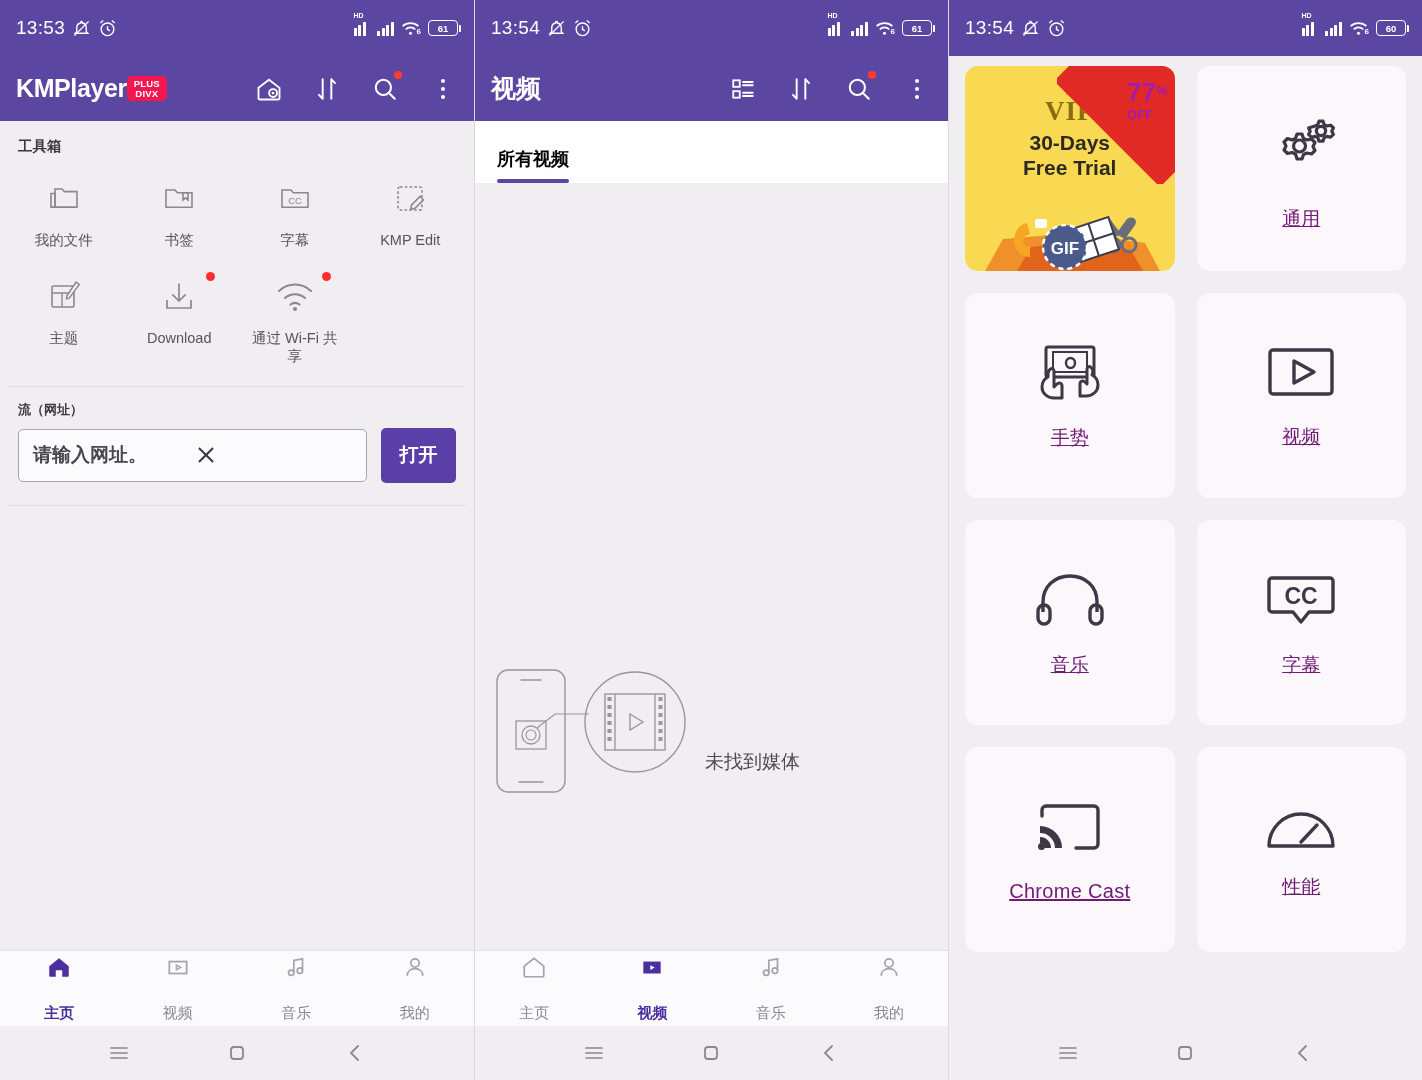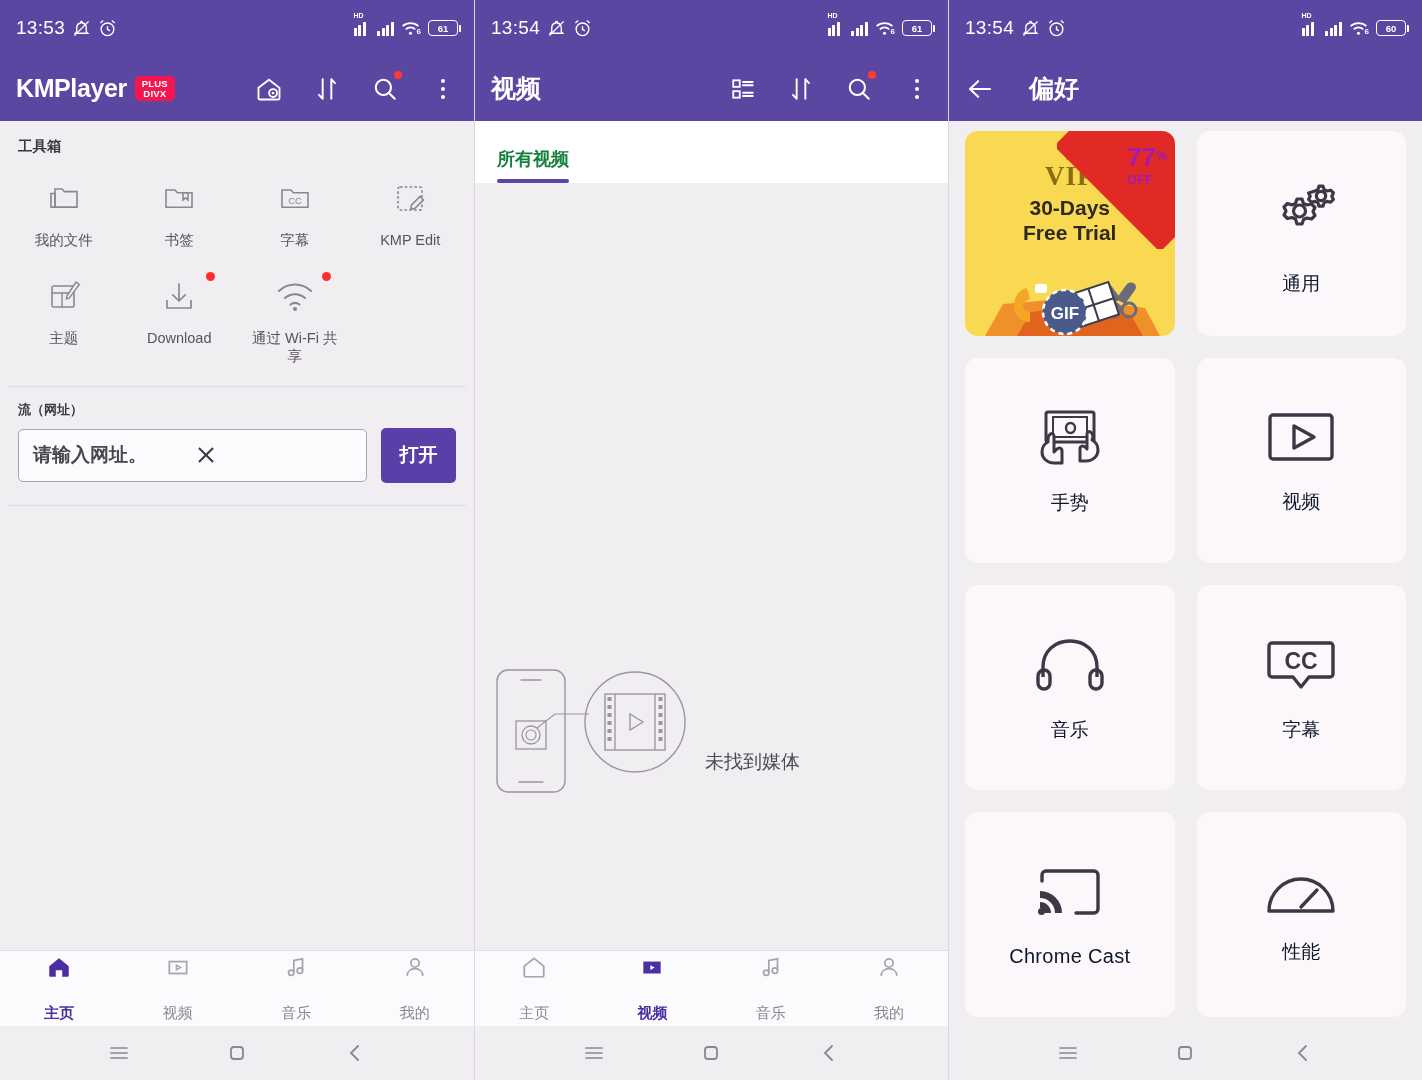--- a/index.html
+++ b/index.html
@@ -33,21 +33,21 @@
           font-weight:600; position:relative; }
   .batt:after { content:""; position:absolute; right:-4px; top:4px; width:2.5px;
                 height:7px; background:#fff; border-radius:0 1px 1px 0; }
   .wifi-wrap { position:relative; display:flex; align-items:flex-end; }
   .wifi-6 { font-size:8px; font-weight:700; margin-left:-3px; }
 
   
   .appbar { height:65px; background:#5b46a2; color:#fff; display:flex;
             align-items:center; padding:0 16px; flex:0 0 auto; }
   .brand { font-size:25px; font-weight:700; letter-spacing:-.4px; display:flex;
-           align-items:center; gap:8px; }
+           align-items:center; gap:0; }
   .plusdivx { background:#f4174f; border-radius:5px; padding:3px 7px; line-height:1;
               display:flex; flex-direction:column; align-items:center; font-size:9.5px;
               font-weight:700; letter-spacing:.2px; }
   .appbar-title { font-size:25px; font-weight:600; }
   .appbar-actions { margin-left:auto; display:flex; align-items:center; gap:28px; }
   .act { position:relative; width:30px; height:30px; display:flex;
          align-items:center; justify-content:center; cursor:pointer; }
   .dot-badge { position:absolute; top:-3px; right:-2px; width:8px; height:8px;
                background:#ff3b30; border-radius:50%; }
   .kebab { display:flex; flex-direction:column; gap:4px; align-items:center; }
@@ -95,35 +95,35 @@
   .bn-item.active .bn-lbl { color:#4b2fa0; font-weight:700; }
   .sysnav { height:54px; background:#f0eef1; display:flex; align-items:center;
             justify-content:space-around; padding:0 60px; flex:0 0 auto; }
   .sys-b { cursor:pointer; display:flex; align-items:center; justify-content:center;
            width:40px; height:40px; }
 
   
   .tabbar { height:62px; background:#fff; display:flex; align-items:flex-end;
             padding:0 22px; flex:0 0 auto; }
   .tab { position:relative; padding-bottom:12px; cursor:pointer; }
-  .tab span { font-size:18px; font-weight:700; color:#15803d;text-align:center; }
+  .tab span { font-size:18px; font-weight:700; color:#000000;text-align:center; }
   .tab.active:after { content:""; position:absolute; left:0; right:0; bottom:0;
                       height:4px; background:#5b46a2; border-radius:2px; }
   .empty-area { flex:1 1 auto; background:#f0eef1; display:flex; flex-direction:row;
                 align-items:center; justify-content:flex-start; padding-top:330px; }
   .empty-txt { font-size:19px; color:#4e4a54; margin-top:60px; }
 
   
   .prefs { flex:1 1 auto; background:#f0eef1; padding:10px 16px 0;
            display:grid; grid-template-columns:1fr 1fr; gap:22px 22px;
            align-content:start; overflow:hidden; }
   .tile { background:#fbf7fb; border-radius:13px; height:205px; display:flex;
           flex-direction:column; align-items:center; justify-content:center;
           gap:18px; cursor:pointer; }
-  .tile-lbl { font-size:19px; color:#0f172a; font-weight:500; }
+  .tile-lbl { font-size:19px; color:#701a75; font-weight:500;text-decoration:underline; }
   .tile-lbl.latin { font-size:20px; font-weight:400; letter-spacing:.3px; }
 
   
   .vip { height:205px; border-radius:13px; background:#f8d951; position:relative;
          overflow:hidden; cursor:pointer; display:flex; flex-direction:column;
          align-items:center; padding-top:16px; }
   .vip-crown { font-size:15px; color:#b8860b; line-height:1; }
   .vip-word { font-family:"Liberation Serif","DejaVu Serif",serif; font-size:27px;
               font-weight:700; color:#8a6d12; letter-spacing:1px; line-height:1; margin-top:1px; }
   .vip-line { font-size:21px; font-weight:700; color:#2e2a22; line-height:1.18; margin-top:6px; }
@@ -587,28 +587,20 @@
             <circle cx="12" cy="15" r="1.9" fill="#fff"></circle>
           </svg>
           <span class="wifi-6">6</span>
         </div>
         <div class="batt">
           <span>60</span>
         </div>
       </div>
     </div>
 
-    <div class="appbar">
-      <div class="act" style="margin-right:34px">
-        <svg width="30" height="30" viewBox="0 0 24 24">
-          <path d="M20 12H4M4 12l6.5-6.2M4 12l6.5 6.2" fill="none" stroke="#fff" stroke-width="1.7" stroke-linecap="round"></path>
-        </svg>
-      </div>
-      <span class="appbar-title">偏好</span>
-    </div>
 
     <div class="prefs">
 
       <div class="vip">
         <span class="vip-crown">♛</span>
         <span class="vip-word">VIP</span>
         <span class="vip-line">30-Days</span>
         <span class="vip-line" style="margin-top:0">Free Trial</span>
         <svg class="vip-art" viewBox="0 0 215 82" preserveAspectRatio="none">
           <path d="M20 82l18-32 70-6 72 10 15 28z" fill="#f0902a"></path>

